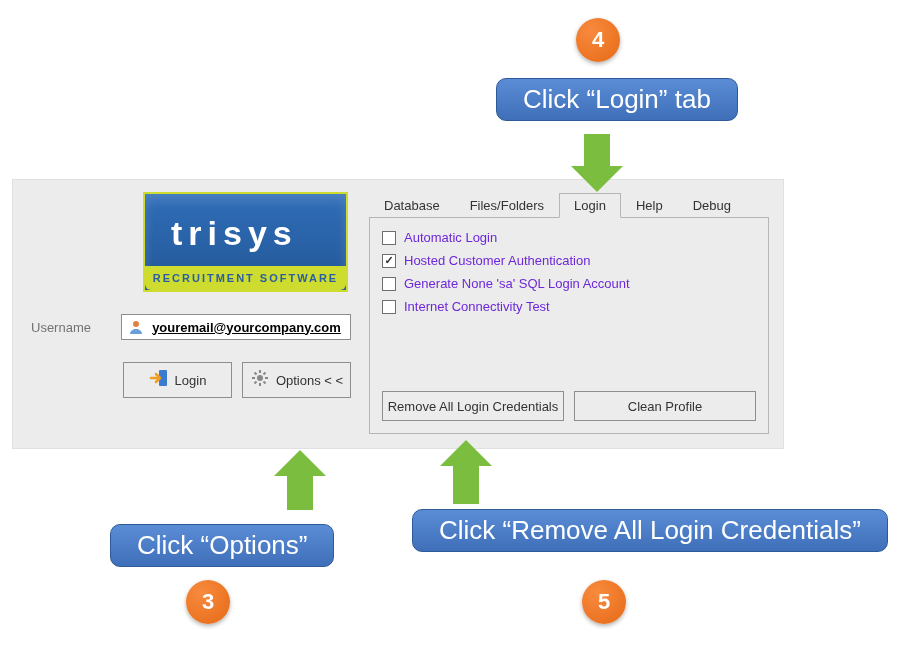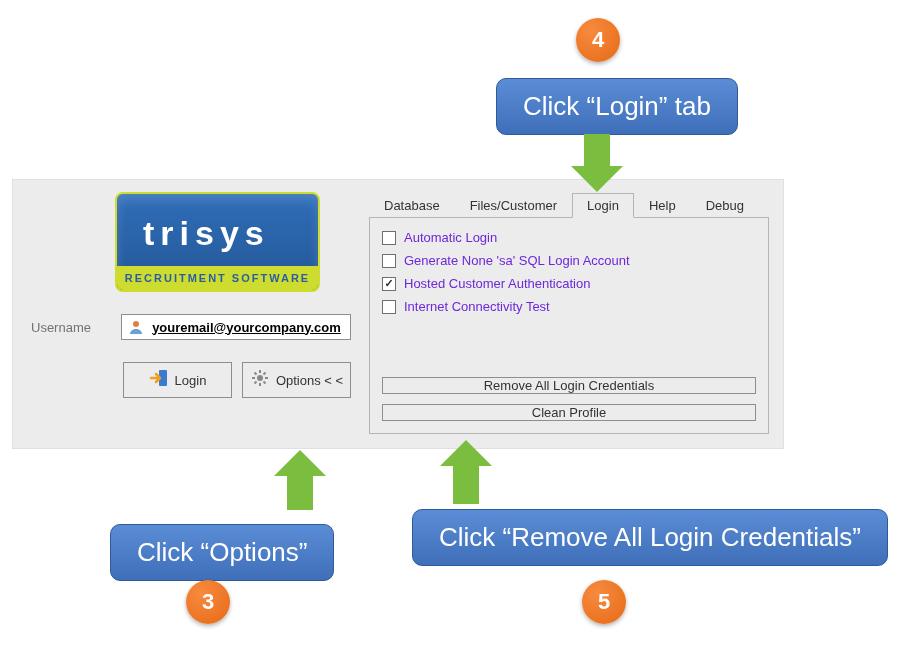--- a/index.html
+++ b/index.html
@@ -25,22 +25,22 @@
   }
   .left-pane {
     position: absolute;
     left: 18px;
     top: 12px;
     width: 320px;
   }
   .logo {
     width: 205px;
     height: 100px;
-    margin-left: 84px;
-    border-radius: 8px;
+    margin-left: 112px;
+    border-radius: 0;
     background: linear-gradient(#2f6db8, #2860a4 60%, #205593);
     border: 2px solid #cddc2f;
     position: relative;
     box-shadow: inset 0 6px 12px rgba(255,255,255,0.15);
   }
   .logo .brand {
     position:absolute;
     top: 20px;
     left: 26px;
     font-size: 34px;
@@ -179,42 +179,41 @@
     font-weight:bold;
     line-height:1;
   }
   .tab-buttons {
     position:absolute;
     left: 12px;
     bottom: 12px;
     right:12px;
     display:flex;
     gap: 10px;
-    flex-direction: column;
   }
   .tab-buttons .flat {
     flex:1;
     height: 30px;
     border:1px solid #8e8e8e;
     background:#ececec;
     display:flex;
     align-items:center;
     justify-content:center;
     font-size: 13px;
     cursor:pointer;
     color:#333;
   }
 
   
   .callout {
     position:absolute;
     background: linear-gradient(#5b8dd6, #3e6fb8);
     color:#fff;
     font-size: 26px;
-    padding: 12px 26px;
+    padding: 5px 26px;
     border-radius: 10px;
     border: 1px solid #2f5a9a;
     white-space:nowrap;
   }
   .badge {
     position:absolute;
     width: 44px; height:44px;
     border-radius: 50%;
     background: radial-gradient(circle at 35% 30%, #f88a3e, #e56a16);
     color:#fff;
@@ -298,37 +297,37 @@
             </svg>
         </span>
         <span>Options &lt; &lt;</span>
       </div>
     </div>
   </div>
 
   <div class="right-pane">
     <div class="tabstrip">
       <div class="tab">Database</div>
-      <div class="tab">Files/Customer</div>
+      <div class="tab">Files/Folders</div>
       <div class="tab active">Login</div>
       <div class="tab">Help</div>
       <div class="tab">Debug</div>
     </div>
     <div class="tab-body">
       <div class="checkrow">
         <span class="cbx"></span>
         <span>Automatic Login</span>
       </div>
       <div class="checkrow">
+        <span class="cbx checked"></span>
+        <span>Hosted Customer Authentication</span>
+      </div>
+      <div class="checkrow">
         <span class="cbx"></span>
         <span>Generate None 'sa' SQL Login Account</span>
-      </div>
-      <div class="checkrow">
-        <span class="cbx checked"></span>
-        <span>Hosted Customer Authentication</span>
       </div>
       <div class="checkrow">
         <span class="cbx"></span>
         <span>Internet Connectivity Test</span>
       </div>
       <div class="tab-buttons">
         <div class="flat">Remove All Login Credentials</div>
         <div class="flat">Clean Profile</div>
       </div>
     </div>

